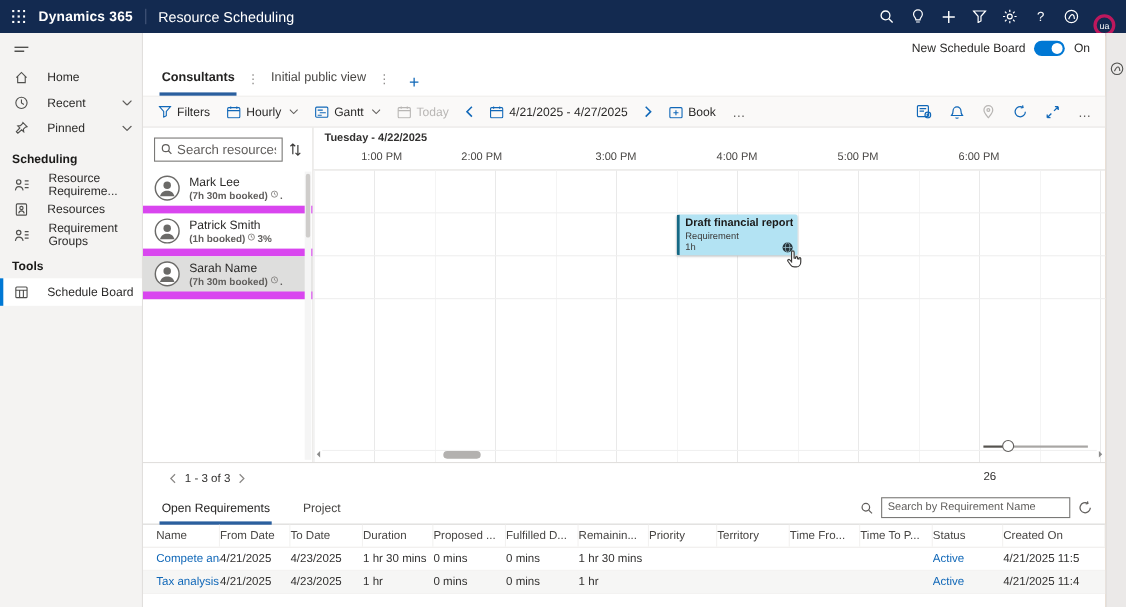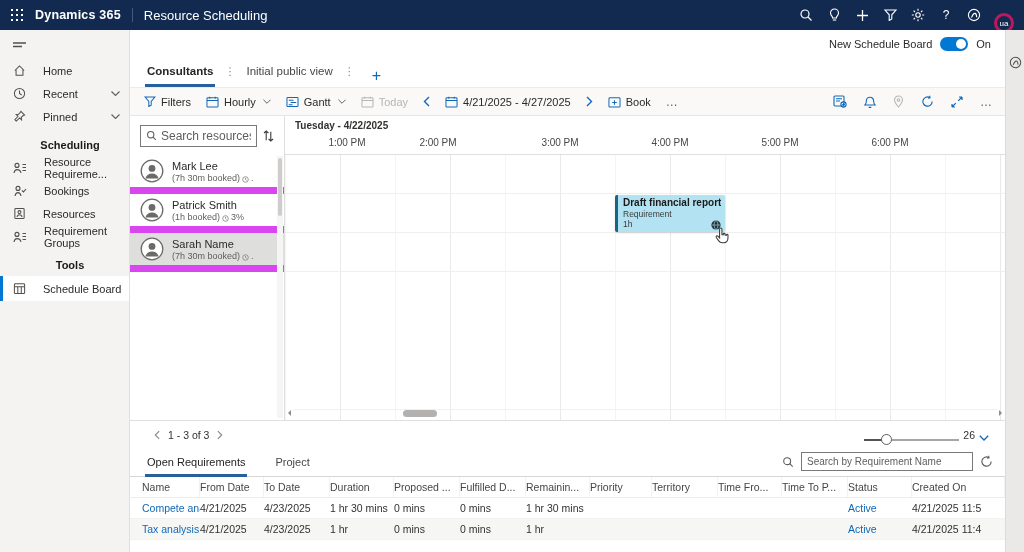--- a/index.html
+++ b/index.html
@@ -29,21 +29,21 @@
 
   
   .body { display:flex; height:522px; }
 
   
   .sidebar { width:130px; background:#f4f3f2; border-right:1px solid #e1dfdd; padding-top:6px; flex:none; }
   .hamburger { padding:6px 0 8px 13px; cursor:pointer; }
   .sb-item { display:flex; align-items:center; gap:17px; height:23px; padding-left:13px; font-size:11px; color:#2b2a29; cursor:pointer; }
   .sb-item .sb-icon { color:#50504e; flex:none; }
   .sb-item .chev { margin-left:auto; margin-right:9px; color:#605e5c; }
-  .sb-section { font-size:11px; font-weight:bold; color:#1b1a19; padding:11px 0 5px 11px;text-align:center; }
+  .sb-section { font-size:11px; font-weight:bold; color:#1b1a19; padding:11px 0 5px 11px; }
   .sb-item.selected { background:#fff; border-left:3px solid var(--accent,#0078d4); padding-left:10px; height:25px; }
 
   
   .main { flex:1; display:flex; flex-direction:column; background:#fff; min-width:0; }
 
   .main-top { height:28px; display:flex; align-items:center; justify-content:flex-end; gap:8px; padding-right:14px; font-size:11px; color:#2b2a29; }
   .toggle { width:28px; height:14px; border-radius:8px; background:var(--accent,#0078d4); position:relative; cursor:pointer; }
   .toggle .knob { position:absolute; right:2px; top:2px; width:10px; height:10px; border-radius:50%; background:#fff; }
 
   .tabs-row { height:30px; display:flex; align-items:flex-end; padding-left:15px; border-bottom:1px solid #edebe9; }
@@ -67,21 +67,21 @@
   .board { height:304px; display:flex; position:relative; }
   .res-panel { width:155px; border-right:1px solid #e1dfdd; position:relative; flex:none; }
   .res-search { height:39px; display:flex; align-items:center; gap:6px; padding:0 10px 0 10px; }
   .search-box { flex:1; height:22px; border:1px solid #7a7977; background:#fff; display:flex; align-items:center; padding:0 5px; gap:4px; }
   .search-box input { border:0; outline:0; width:100%; font-size:12px; font-family:inherit; color:#323130; background:transparent; }
   .search-box input::placeholder { color:#605e5c; }
   .sort-btn { color:#3b3a39; cursor:pointer; }
   .res-item { height:39px; display:flex; align-items:center; gap:8px; padding-left:10px; border-bottom:7px solid #d946ef; cursor:pointer; }
   .res-item.selected { background:#dededd; }
   .res-name { font-size:11px; color:#2b2a29; line-height:13px; }
-  .res-detail { font-size:9px; color:#605e5c; display:flex; align-items:flex-end; gap:2px; }
+  .res-detail { font-size:9px; color:#605e5c; display:flex; align-items:flex-start; gap:2px;font-weight:bold; }
   .res-scroll { position:absolute; top:40px; right:1px; bottom:2px; width:6px; background:#f5f5f5; }
   .res-scroll .thumb { width:4px; margin:2px auto 0; height:58px; background:#cfcdcb; border-radius:2px; }
 
   .grid { flex:1; position:relative; min-width:0; }
   .day-header { height:19px; font-size:10px; font-weight:bold; color:#323130; padding:4px 0 0 10px; }
   .time-row { height:20px; position:relative; border-bottom:1px solid #e1dfdd; }
   .time-label { position:absolute; top:2px; transform:translateX(-50%); font-size:10px; color:#484644; white-space:nowrap; }
   .grid-body {
     position:absolute; left:0; right:0; top:39px; bottom:0; cursor:default;
     background-image:
@@ -105,21 +105,21 @@
   .hscroll { position:absolute; left:3px; right:3px; bottom:2px; height:10px; display:flex; align-items:center; gap:2px; }
   .hs-arrow { width:0; height:0; border:3.5px solid transparent; cursor:pointer; }
   .hs-arrow.left { border-right-color:#8c8c8c; border-left-width:0; }
   .hs-arrow.right { border-left-color:#8c8c8c; border-right-width:0; }
   .hs-track { flex:1; height:8px; position:relative; border-top:1px solid #f0f0f0; }
   .hs-thumb { position:absolute; left:110px; top:0; width:34px; height:7px; background:#b3b1af; border-radius:4px; cursor:grab; }
 
   
   .pag-row { height:28px; border-top:1px solid #e1dfdd; display:flex; align-items:center; padding:0 16px 0 16px; font-size:10.5px; color:#323130; }
   .pag-chev { color:#8a8886; cursor:pointer; display:flex; padding:0 8px; }
-  .pag-right { margin-left:auto; display:flex; align-items:flex-end; gap:4px; }
+  .pag-right { margin-left:auto; display:flex; align-items:flex-start; gap:20px;flex-direction:column; }
   .zoom-slider { width:95px; height:2px; background:linear-gradient(to right,#55534f 0 22px,#a8a6a4 22px); position:relative; cursor:pointer; }
   .zoom-knob { position:absolute; left:17px; top:-5px; width:11px; height:11px; background:#fff; border:1.5px solid #605e5c; border-radius:50%; }
   .zoom-chev { color:var(--link,#1168b8); cursor:pointer; display:flex; }
 
   
   .bottom { flex:1; display:flex; flex-direction:column; min-height:0; }
   .bp-tabs { height:29px; display:flex; align-items:flex-end; padding-left:15px; border-bottom:1px solid #d8d6d4; }
   .bp-tab { font-size:11px; color:#484644; padding:0 2px 6px; margin-right:26px; border-bottom:3px solid transparent; margin-bottom:-1px; cursor:pointer; }
   .bp-tab.active { color:#252423; border-bottom-color:var(--tab-underline,#2a5f9e); }
   .bp-right { margin-left:auto; display:flex; align-items:center; gap:7px; padding:0 12px 5px 0; }
@@ -256,29 +256,20 @@
         <span class="sb-icon">
             <svg width="14" height="12" viewBox="0 0 14 12" fill="none" stroke="currentColor" stroke-width="1.1">
               <circle cx="4" cy="3.4" r="2"></circle>
               <path d="M1 11c.4-2.4 1.6-3.4 3-3.4S7.6 8.6 8 11M9.5 2.5H13M9.5 5.5H13M9.5 8.5H13"></path>
             </svg>
           </span>
         <span>Resource Requireme...</span>
       </div>
       <div class="sb-item">
         <span class="sb-icon">
-            <svg width="14" height="12" viewBox="0 0 14 12" fill="none" stroke="currentColor" stroke-width="1.1">
-              <circle cx="5" cy="3.4" r="2"></circle>
-              <path d="M2 11c.4-2.4 1.6-3.4 3-3.4s2.6 1 3 3.4M9 5.5l1.5 1.5L13 4"></path>
-            </svg>
-          </span>
-        <span>Bookings</span>
-      </div>
-      <div class="sb-item">
-        <span class="sb-icon">
             <svg width="13" height="13" viewBox="0 0 14 14" fill="none" stroke="currentColor" stroke-width="1.1">
               <rect x="2" y="1.5" width="10" height="11" rx="1"></rect>
               <circle cx="7" cy="5.5" r="1.6"></circle>
               <path d="M4.3 10.8c.3-1.8 1.3-2.5 2.7-2.5s2.4.7 2.7 2.5"></path>
             </svg>
           </span>
         <span>Resources</span>
       </div>
       <div class="sb-item">
         <span class="sb-icon">

